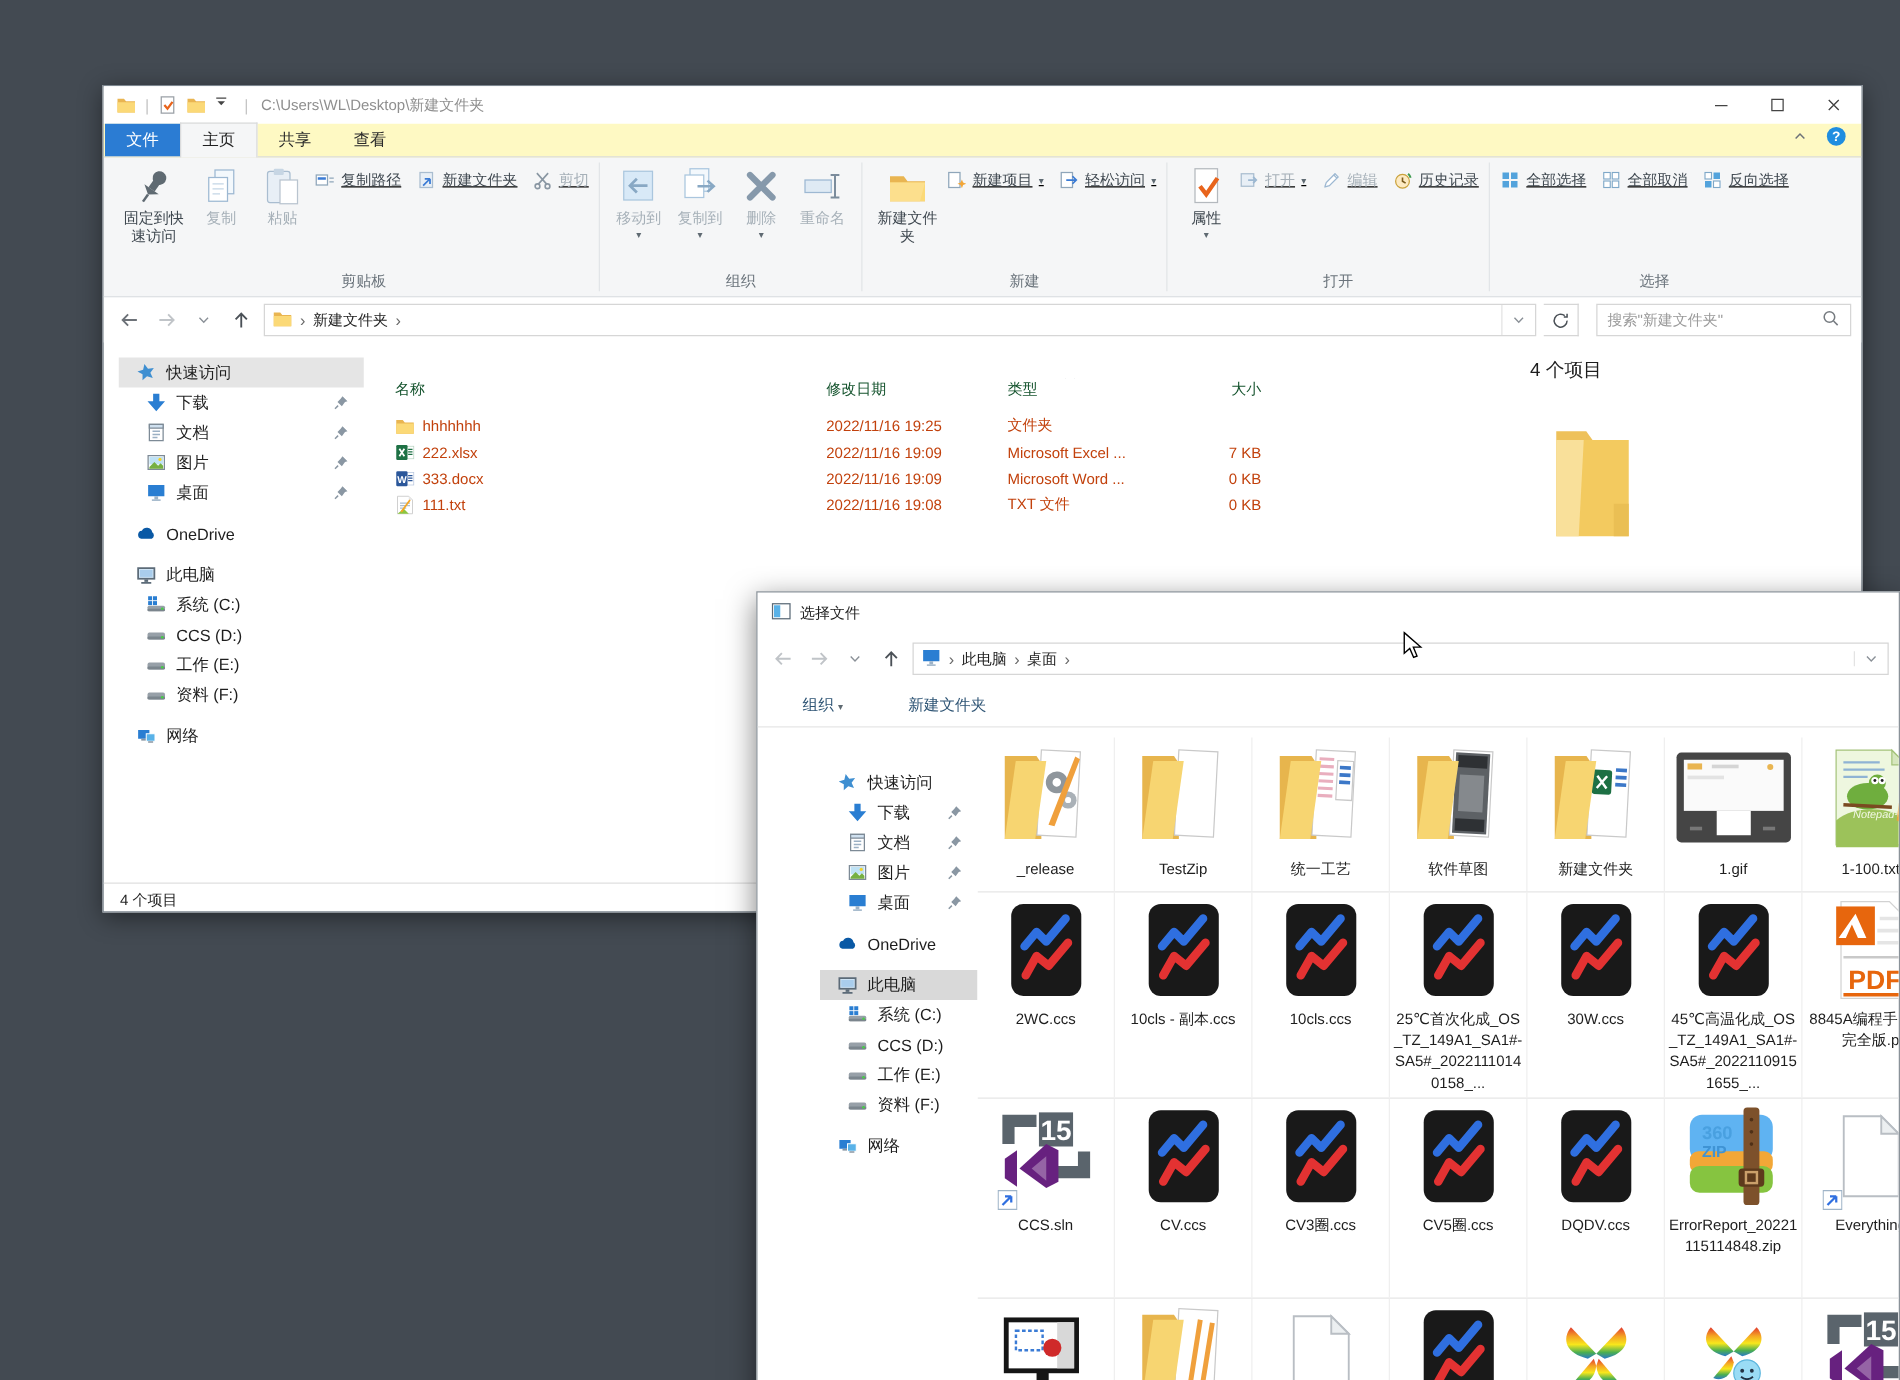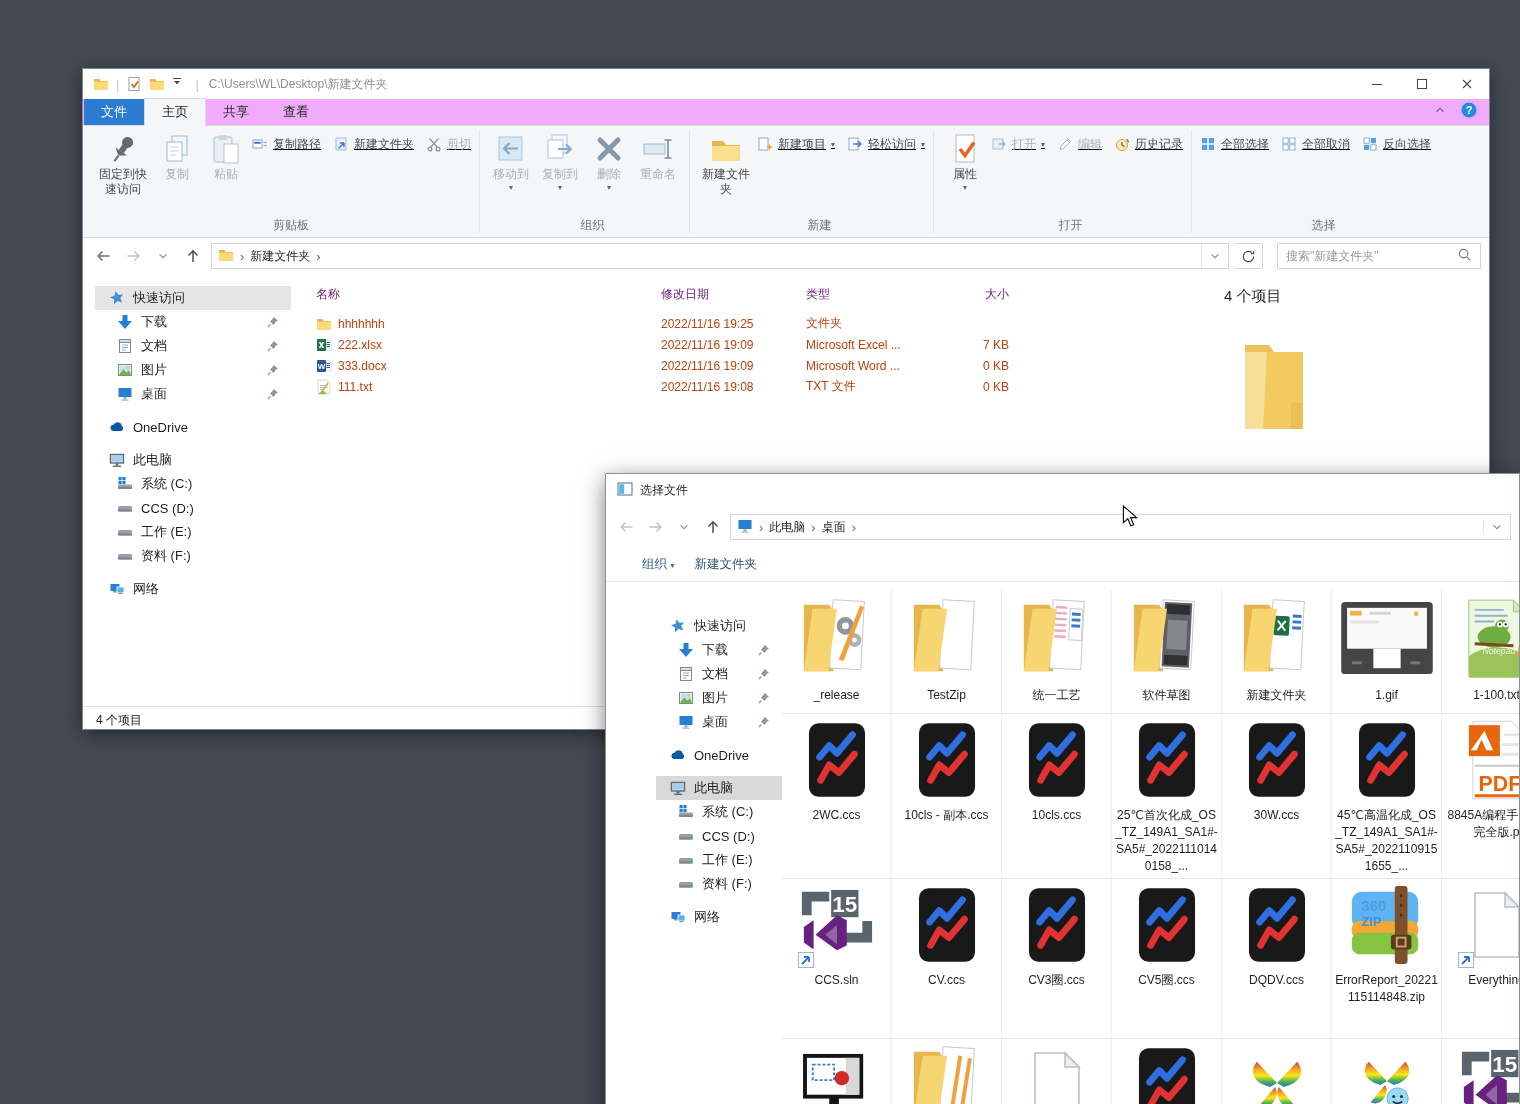--- a/index.html
+++ b/index.html
@@ -14,21 +14,21 @@
   #main-win{left:82px;top:68px;width:1408px;height:662px;border:1px solid #7c868f;
     box-shadow:0 4px 18px rgba(0,0,0,.45);z-index:1;box-sizing:border-box;}
   .titlebar{height:30px;display:flex;align-items:center;background:#fff;}
   .qat{display:flex;align-items:center;gap:7px;padding-left:10px;}
   .qat .qico{width:16px;height:16px;display:flex;}
   .qat .qsep{color:#c5c5c5;font-size:13px;}
   .title-path{margin-left:10px;font-size:12px;color:#8f8f8f;flex:1;white-space:nowrap;overflow:hidden;}
   .win-controls{display:flex;height:30px;}
   .wbtn{width:45px;height:30px;display:flex;align-items:center;justify-content:center;}
   
-  .tabrow{height:26px;display:flex;align-items:flex-end;background:#f0abfc;border-bottom:1px solid #dadbdc;position:relative;}
+  .tabrow{height:26px;display:flex;align-items:flex-end;background:#fef9c3;border-bottom:1px solid #dadbdc;position:relative;}
   .tab{height:26px;line-height:26px;padding:0 17px;font-size:13px;color:#2b2b2b;}
   .tab-file{background:#2b7cd3;color:#fff;margin-left:1px;}
   .tab-home{background:#f5f6f7;border:1px solid #dadbdc;border-bottom:none;color:#1f1f1f;margin-bottom:-1px;height:27px;}
   .ribbon-corner{position:absolute;right:12px;bottom:3px;display:flex;gap:14px;align-items:center;}
   
   .ribbon{height:112px;display:flex;background:#f5f6f7;border-bottom:1px solid #d8dcdf;padding-left:4px;box-sizing:border-box;}
   .rgroup{position:relative;display:flex;padding:4px 8px 18px 8px;gap:3px;}
   .rgrouplabel{position:absolute;bottom:3px;left:16px;right:0;text-align:center;font-size:12px;color:#6a737b;}
   .rsep{width:1px;background:#e2e5e8;margin:4px 0;}
   .rbig{width:56px;display:flex;flex-direction:column;align-items:center;text-align:center;
@@ -57,40 +57,40 @@
   .sitem{height:24px;display:flex;align-items:center;font-size:13px;color:#1e1e1e;}
   .sitem.lvl0{padding-left:14px;}
   .sitem.lvl1{padding-left:22px;}
   .sitem.gap{margin-top:9px;}
   .sitem.selected{background:#e5e5e5;}
   .sicon{width:16px;height:16px;display:flex;flex:none;}
   .slabel{margin-left:8px;white-space:nowrap;}
   .spin{margin-left:auto;margin-right:12px;width:12px;height:12px;display:flex;}
   .fl-area{flex:1;padding:10px 0 0 25px;position:relative;}
   .fhead,.frow{display:flex;align-items:center;height:21px;font-size:12px;}
-  .fhead{color:#701a75;position:relative;margin-bottom:8px;}
+  .fhead{color:#14532d;position:relative;margin-bottom:8px;margin-top:17px;}
   .fcell{white-space:nowrap;overflow:hidden;}
   .fcell.name{width:345px;display:flex;align-items:center;gap:6px;}
   .fcell.date{width:145px;}
   .fcell.type{width:125px;position:relative;}
   .fcell.size{width:78px;text-align:right;padding-right:10px;}
   .frow{color:#c2410c;}
   .ficon{width:16px;height:16px;display:flex;flex:none;}
   .sort-caret{position:absolute;top:-10px;left:45px;}
   .details-count{position:absolute;left:1141px;top:218px;font-size:15px;color:#1e1e1e;}
   .details-folder{position:absolute;left:1156px;top:272px;width:72px;height:92px;}
   .statusbar{height:26px;border-top:1px solid #e0e0e0;display:flex;align-items:center;padding-left:13px;
     font-size:12px;color:#1f1f1f;}
   
   #dlg-win{left:605px;top:437px;width:915px;height:667px;border:1px solid #8a9299;
     box-shadow:0 6px 22px rgba(0,0,0,.5);z-index:2;box-sizing:border-box;overflow:hidden;margin-top:36px;}
   .dlg-title{height:33px;display:flex;align-items:center;padding-left:11px;gap:7px;font-size:12px;color:#1f1f1f;}
   .dlg-nav{height:40px;display:flex;align-items:center;padding:0 8px;gap:5px;}
   .dlg-addr{flex:1;display:flex;height:26px;border:1px solid #d6d6d6;box-sizing:border-box;align-items:center;}
-  .dlg-toolbar{height:35px;display:flex;align-items:center;gap:20px;padding-left:36px;font-size:12.5px;
+  .dlg-toolbar{height:35px;display:flex;align-items:center;gap:52px;padding-left:36px;font-size:12.5px;
     color:#2f5575;border-bottom:1px solid #e6e6e6;box-sizing:border-box;}
   .dlg-body{position:absolute;top:108px;bottom:29px;left:0;right:0;display:flex;overflow:hidden;}
   .dlg-side{width:176px;padding:16px 0 0 10px;box-sizing:border-box;flex:none;overflow:hidden;}
   .dlg-side .sitem.selected{background:#d9d9d9;}
   .dlg-grid{flex:1;overflow:hidden;padding-top:8px;}
   .grow{display:flex;border-bottom:1px solid #e6e6e6;box-sizing:border-box;}
   .grow0{height:124px;}.grow1{height:165px;}.grow2{height:160px;}.grow3{height:110px;border-bottom:none;}
   .gcell{width:110px;box-sizing:border-box;border-right:1px solid #efefef;display:flex;
     flex-direction:column;align-items:center;padding-top:5px;flex:none;}
   .gicon-box{height:90px;width:100%;display:flex;align-items:center;justify-content:center;position:relative;}

